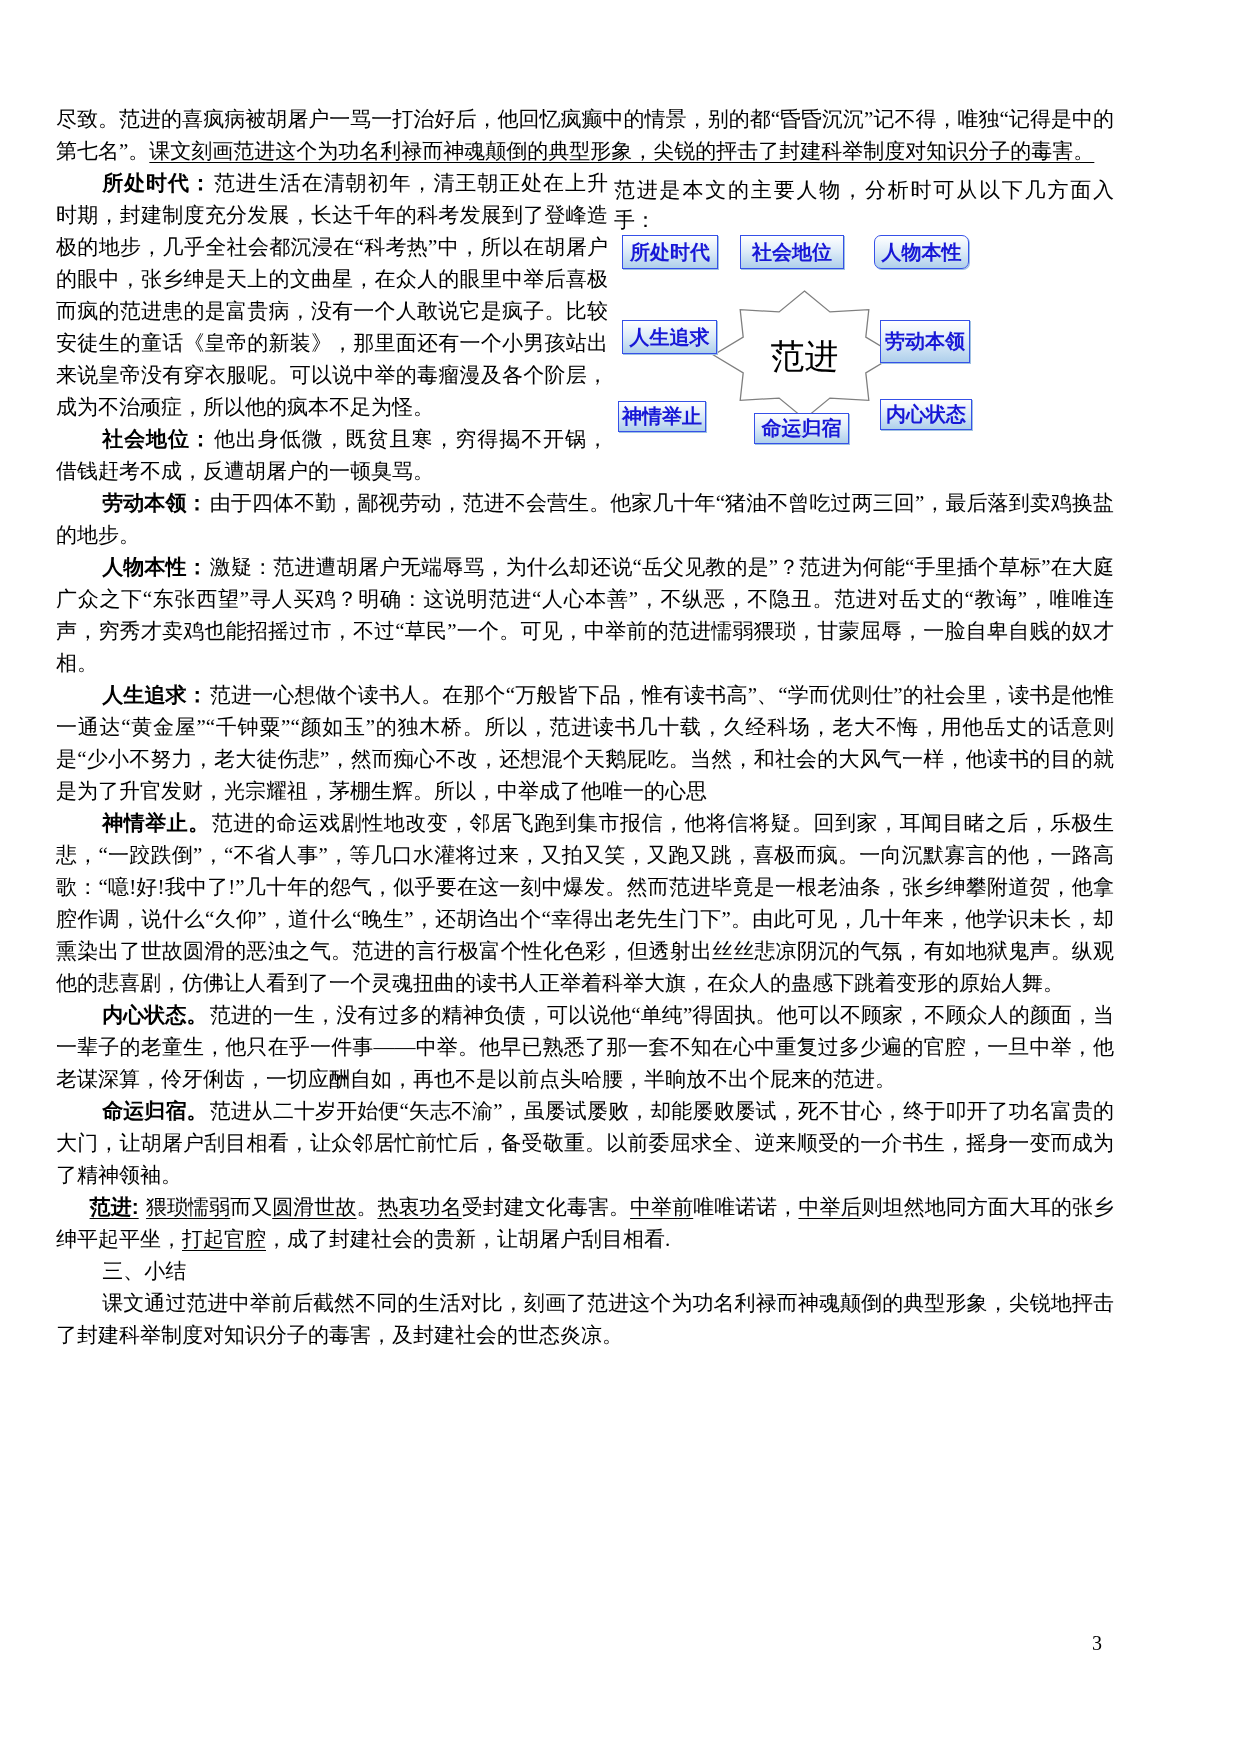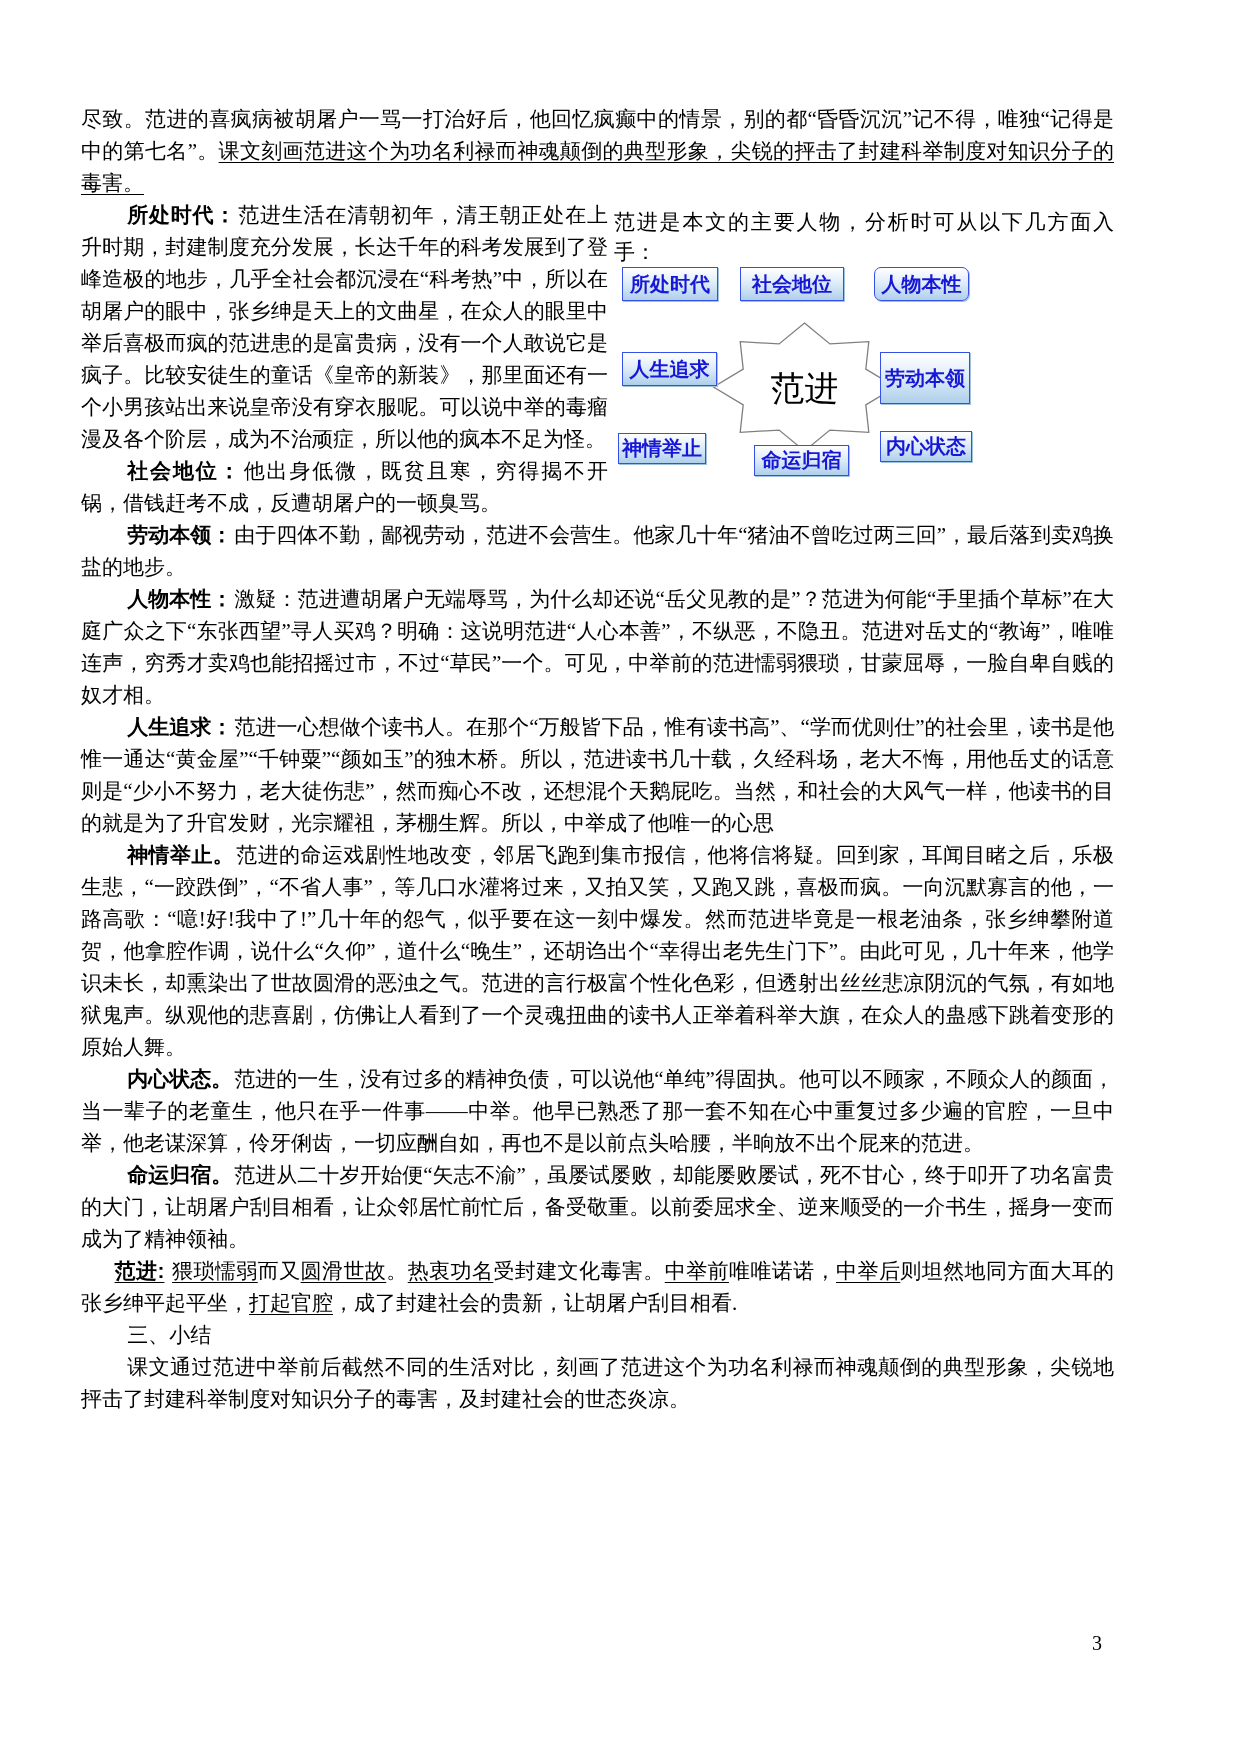--- a/index.html
+++ b/index.html
@@ -2,21 +2,21 @@
 <html><head>
 <meta charset="utf-8">
 <style>
   * { margin:0; padding:0; box-sizing:border-box; }
   html,body { background:#ffffff; }
   body {
     width:1241px; height:1754px; position:relative;
     font-family:"Liberation Serif","DejaVu Serif",serif;
     color:#000;
   }
-  .page { position:absolute; inset:0; padding:103px 127px 0 81px; }
+  .page { position:absolute; inset:0; padding:103px 127px 0 56px; }
 
   .body-p {
     font-size:21px; line-height:32px; text-align:justify;
     text-indent:2.2em;
   }
   .noindent { text-indent:0; }
   .phead {
     font-family:"Liberation Sans","DejaVu Sans",sans-serif;
     font-weight:bold; margin-right:2px;
   }
@@ -67,21 +67,21 @@
       <div class="star-wrap">
         <svg viewBox="0 0 185 132" xmlns="http://www.w3.org/2000/svg">
           <polygon points="92.5,2 117.9,22.9 156.8,20.7 153.8,48.1 183.5,66 153.8,83.9 156.8,111.3 117.9,109.1 92.5,130 67.1,109.1 28.2,111.3 31.2,83.9 1.5,66 31.2,48.1 28.2,20.7 67.1,22.9" fill="#ffffff" stroke="#7f7f7f" stroke-width="1.3"></polygon>
           <text x="92.5" y="79" text-anchor="middle" font-size="34" font-family="Liberation Serif, DejaVu Serif, serif" fill="#000000">范进</text>
         </svg>
       </div>
       <div class="dbox" style="left:8px;   top:0;     width:96px;  height:34px;">所处时代</div>
       <div class="dbox" style="left:126px; top:0;     width:104px; height:34px;">社会地位</div>
       <div class="dbox" style="left:260px; top:0;     width:95px;  height:34px;border-radius:7px;">人物本性</div>
       <div class="dbox" style="left:8px;   top:85px;  width:95px;  height:34px;">人生追求</div>
-      <div class="dbox" style="left:266px; top:85px;  width:90px;  height:52px;text-align:center;">劳动本领</div>
+      <div class="dbox" style="left:266px; top:85px;  width:90px;  height:43px;text-align:center;">劳动本领</div>
       <div class="dbox" style="left:4px;   top:166px; width:88px;  height:31px;">神情举止</div>
       <div class="dbox" style="left:140px; top:178px; width:95px;  height:31px;">命运归宿</div>
       <div class="dbox" style="left:266px; top:164px; width:92px;  height:31px;">内心状态</div>
     </div>
   </div>
 
 
   <p class="body-p"><b class="phead">所处时代：</b><span>范进生活在清朝初年，清王朝正处在上升时期，封建制度充分发展，长达千年的科考发展到了登峰造极的地步，几乎全社会都沉浸在“科考热”中，所以在胡屠户的眼中，张乡绅是天上的文曲星，在众人的眼里中举后喜极而疯的范进患的是富贵病，没有一个人敢说它是疯子。比较安徒生的童话《皇帝的新装》，那里面还有一个小男孩站出来说皇帝没有穿衣服呢。可以说中举的毒瘤漫及各个阶层，成为不治顽症，所以他的疯本不足为怪。</span></p>
 
   <p class="body-p"><b class="phead">社会地位：</b><span>他出身低微，既贫且寒，穷得揭不开锅，借钱赶考不成，反遭胡屠户的一顿臭骂。</span></p>

